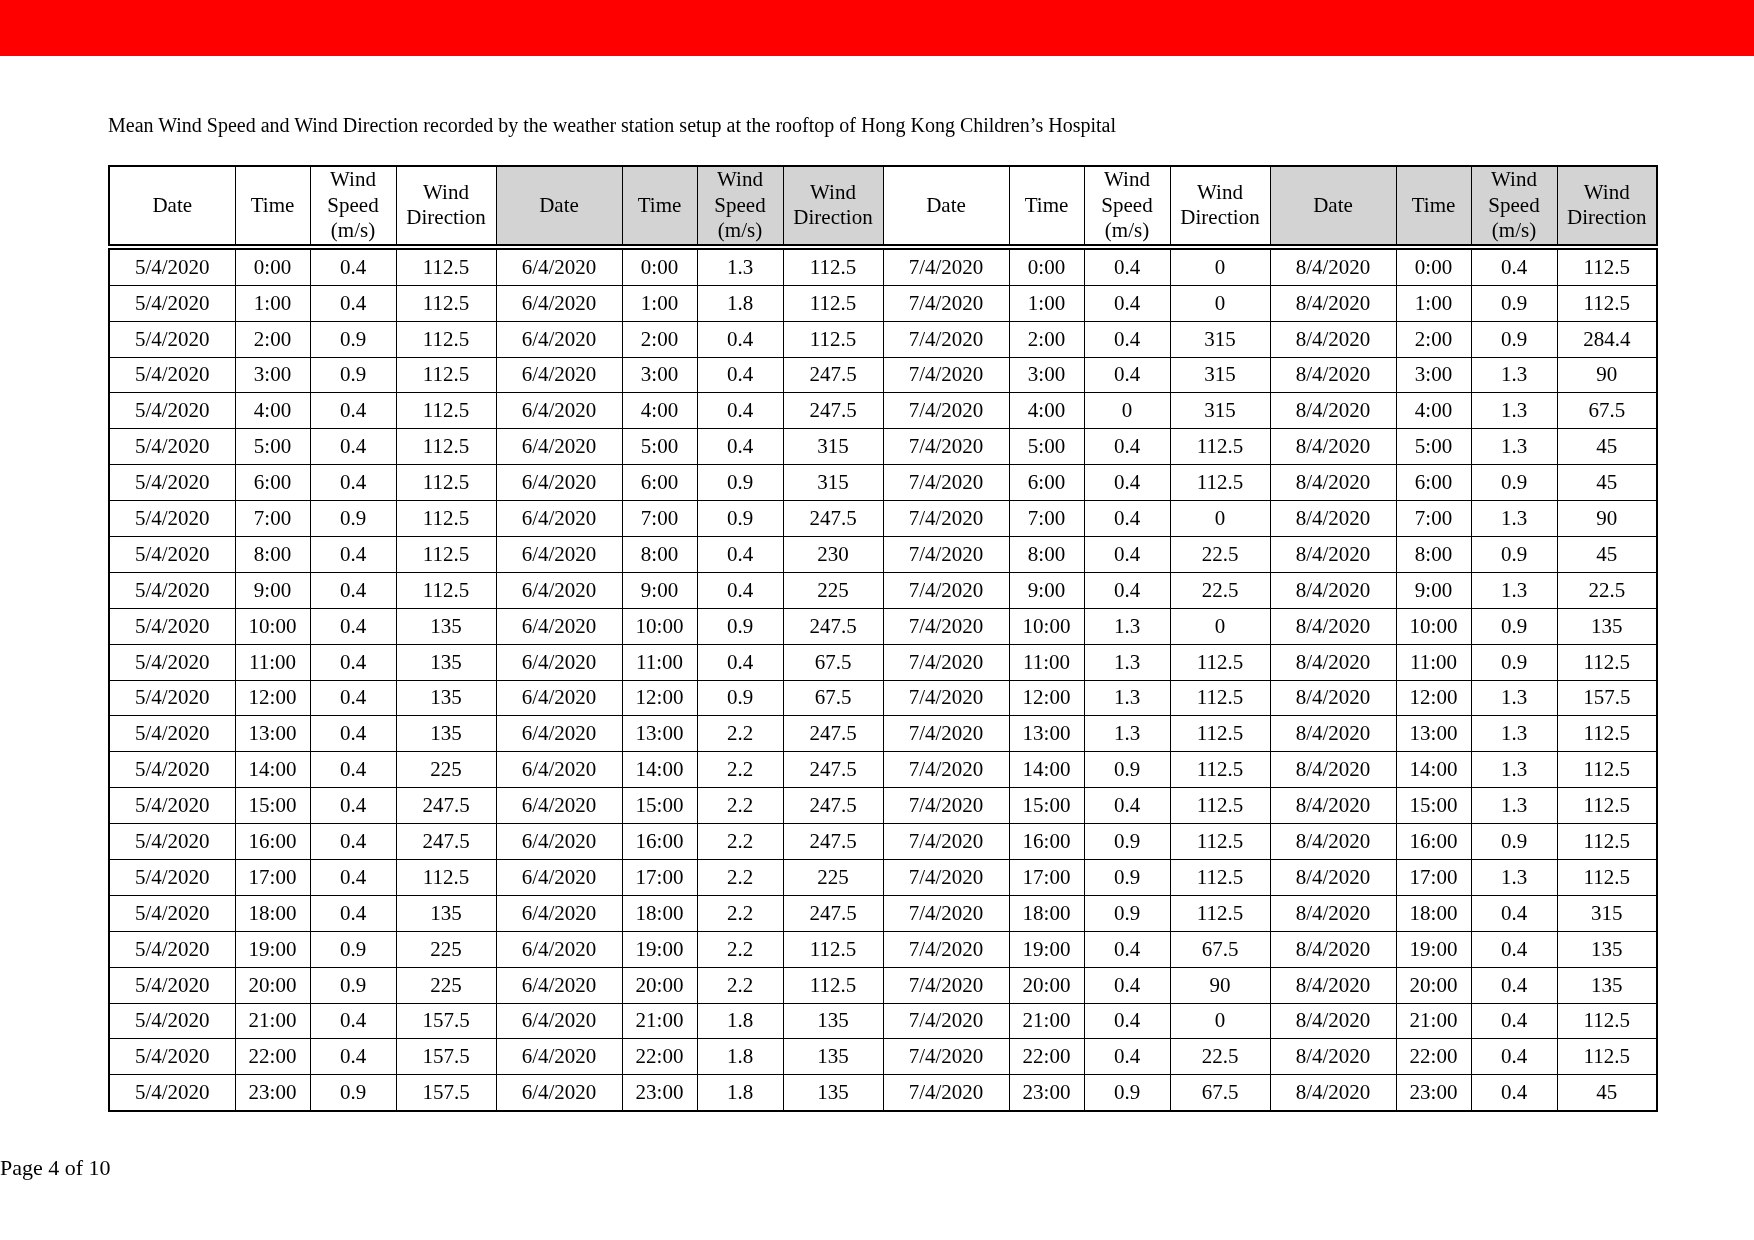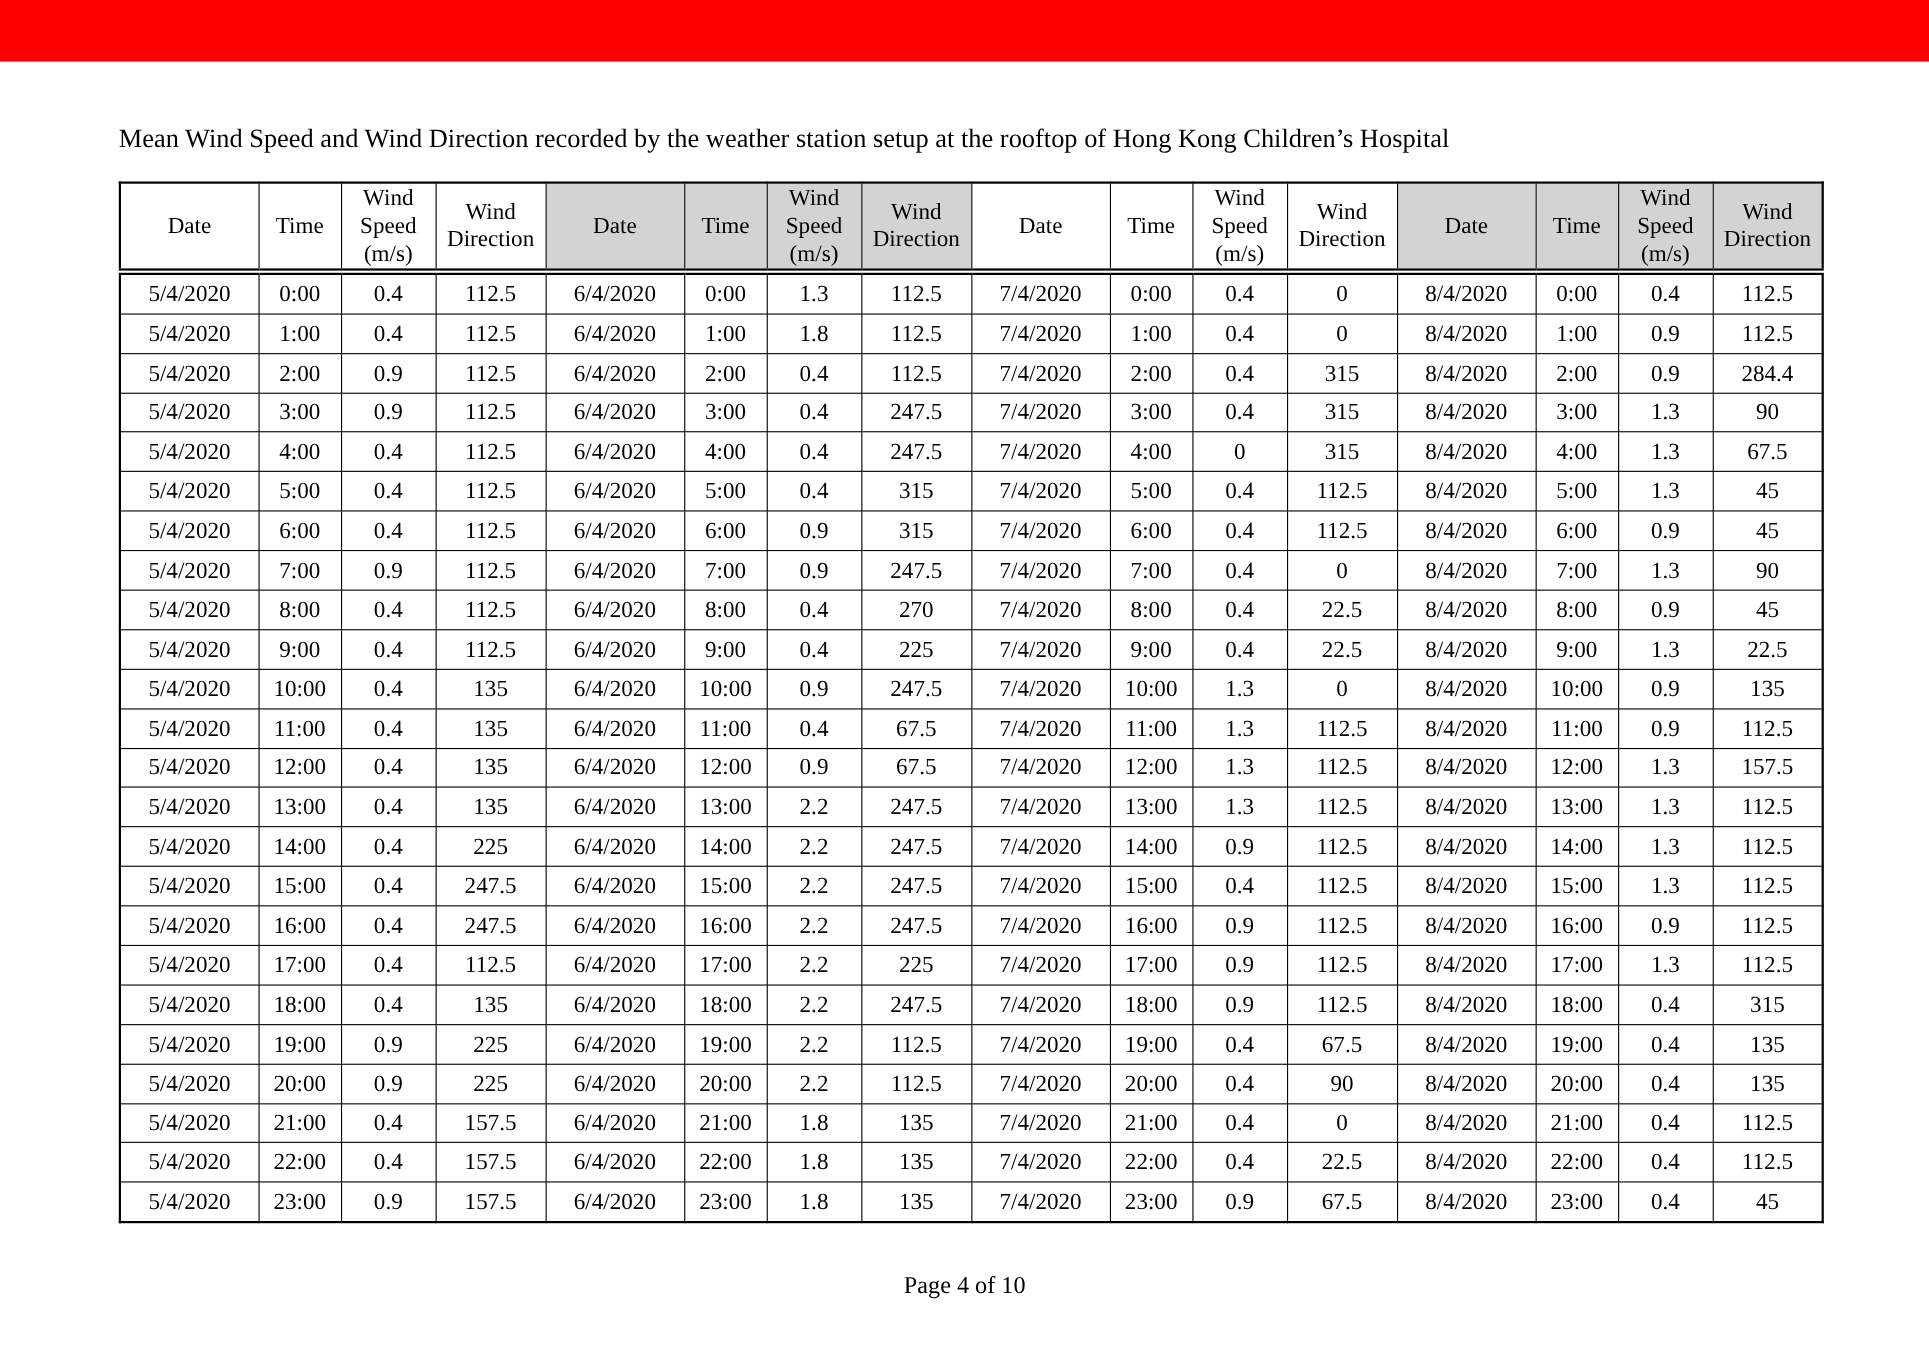--- a/index.html
+++ b/index.html
@@ -16,21 +16,21 @@
     position: absolute;
     top: 0; left: 0;
     width: 100%;
     height: 56px;
     background: var(--banner, #fe0000);
   }
   .doc-title {
     position: absolute;
     left: 108px;
     top: 114px;
-    font-size: 24px;
+    font-size: 20px;
     white-space: nowrap;
   }
   table.wind-table {
     position: absolute;
     left: 108px;
     top: 165px;
     width: 1548px;
     border-collapse: collapse;
     table-layout: fixed;
     border: 2px solid var(--border, #000);
@@ -54,21 +54,20 @@
     background: var(--shade, #d3d3d3);
   }
   .wind-table tbody td {
     height: 34.9px;
   }
   .page-footer {
     position: absolute;
     top: 1155px;
     left: 0;
     width: 100%;
-    text-align: center;
     font-size: 22px;
   }
 </style>
 </head>
 <body>
 
 <div class="page" style="--banner: #fe0000; --shade: #d3d3d3; --border: #000000; --text: #000000; --page-bg: #ffffff;">
   <div class="top-banner"></div>
 
   <div class="doc-title">Mean Wind Speed and Wind Direction recorded by the weather station setup at the rooftop of Hong Kong Children’s Hospital</div>
@@ -270,21 +269,21 @@
           <td>90</td>
         </tr>
         <tr>
           <td>5/4/2020</td>
           <td>8:00</td>
           <td>0.4</td>
           <td>112.5</td>
           <td>6/4/2020</td>
           <td>8:00</td>
           <td>0.4</td>
-          <td>270</td>
+          <td>230</td>
           <td>7/4/2020</td>
           <td>8:00</td>
           <td>0.4</td>
           <td>22.5</td>
           <td>8/4/2020</td>
           <td>8:00</td>
           <td>0.9</td>
           <td>45</td>
         </tr>
         <tr>

